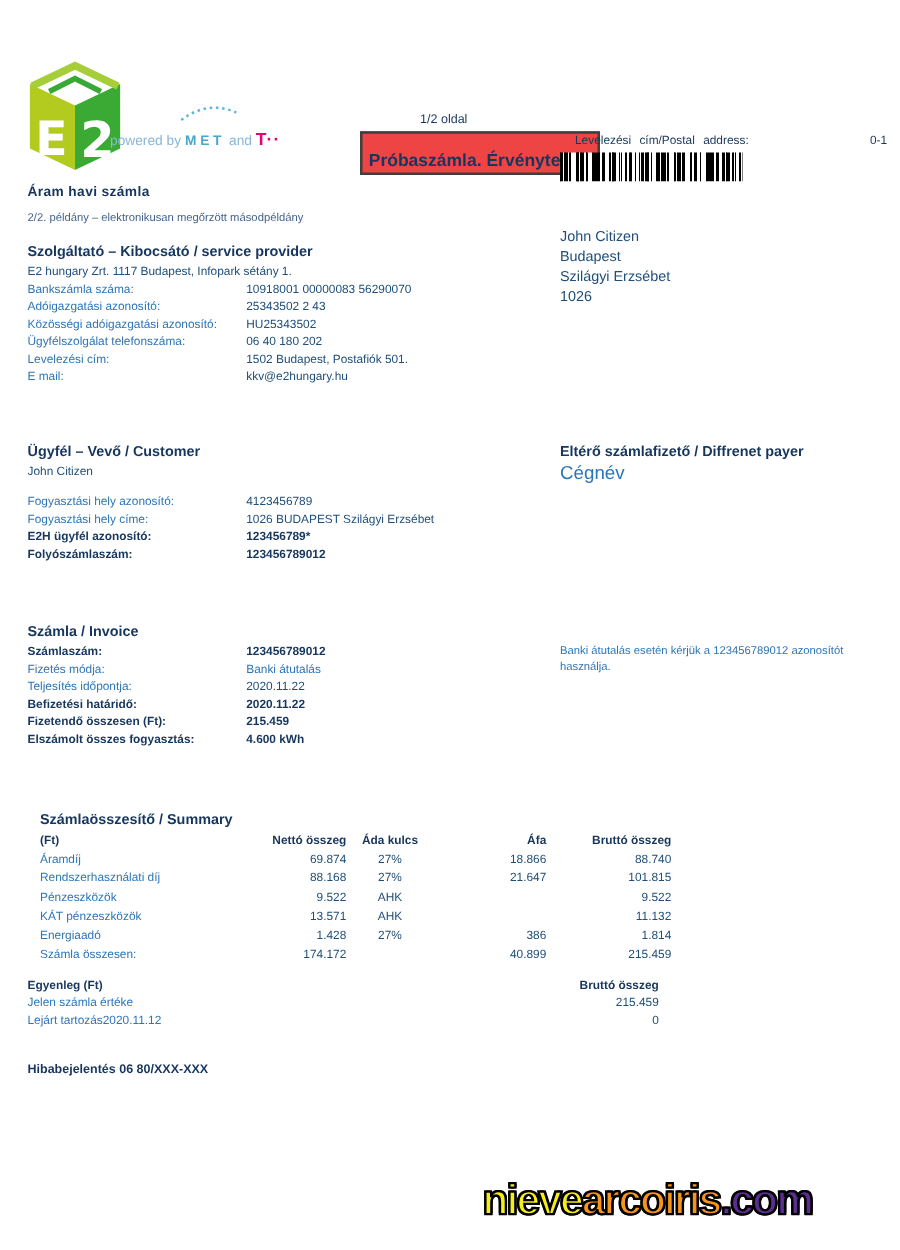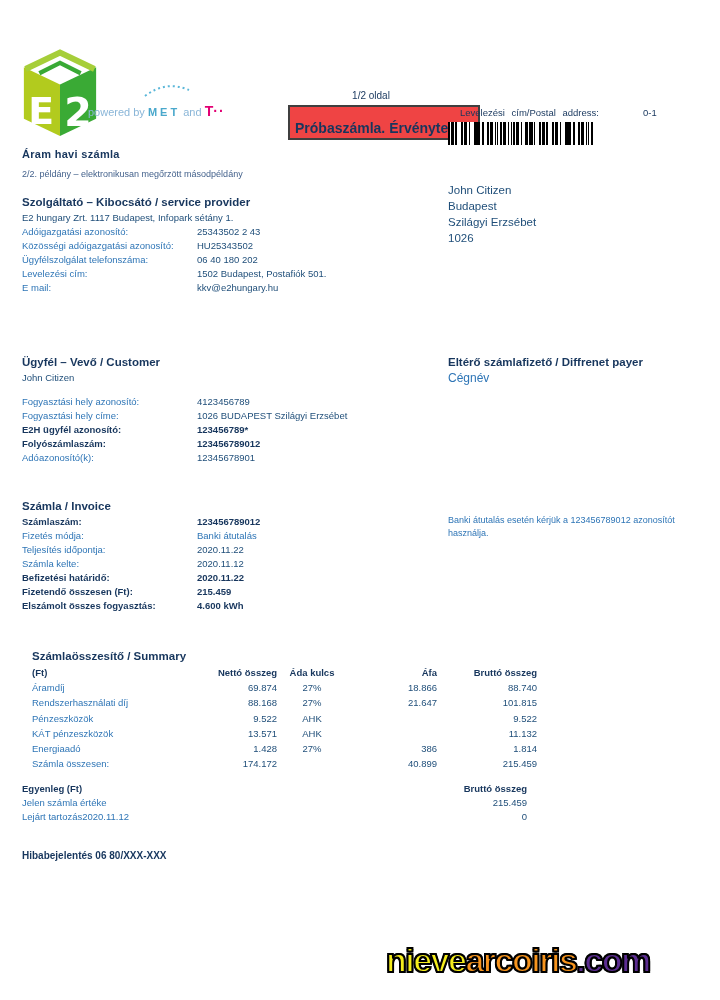--- a/index.html
+++ b/index.html
@@ -9,46 +9,46 @@
     -webkit-font-smoothing:antialiased;
   }
   .abs{position:absolute;}
   
   #e2-logo{left:17px;top:48px;}
   #powered-row{left:88px;top:103px;font-size:11px;color:#8ab6d8;white-space:nowrap;}
   #powered-row .met{color:#4aa8cc;font-weight:bold;letter-spacing:3px;font-size:11px;}
   #powered-row .tel-t{color:#e20074;font-weight:bold;font-size:14px;}
   #powered-row .tel-dots{color:#e20074;font-weight:bold;font-size:14px;letter-spacing:1px;}
   #met-arc{left:142px;top:84px;}
-  #page-indicator{left:300px;top:90px;width:142px;text-align:center;font-size:10px;color:#17365d;}
+  #page-indicator{left:284px;top:90px;width:142px;text-align:center;font-size:10px;color:#17365d;}
   #stamp-box{left:288px;top:105px;border:2px solid #3f3f3f;padding:13px 5px 2px 5px;
     font-size:14px;font-weight:bold;color:#17365d;background:#ef4444;white-space:nowrap;}
   #postal-label{left:460px;top:107px;font-size:9.5px;color:#17365d;word-spacing:4px;}
-  #page-code{left:643px;top:107px;font-size:9.5px;color:#17365d;}
+  #page-code{left:696px;top:107px;font-size:9.5px;color:#17365d;}
   #barcode{left:448px;top:122px;width:146px;height:23px;
     background:
       repeating-linear-gradient(90deg,#000 0 1px,rgba(0,0,0,0) 1px 7px),
       repeating-linear-gradient(90deg,#000 0 2px,#fff 2px 3px,#000 3px 6px,#fff 6px 8px,#000 8px 9px,#fff 9px 13px);}
   
   #doc-title{left:22px;top:148px;font-size:11px;font-weight:bold;color:#17365d;letter-spacing:0.3px;}
   #doc-subtitle{left:22px;top:169px;font-size:9px;color:#44628c;}
   
   #recipient{left:448px;top:182px;font-size:11.5px;color:#1f4e79;line-height:16px;}
   
   .sec-h{font-size:11.5px;font-weight:bold;color:#17365d;margin:0 0 3px 0;}
   .kv{display:flex;font-size:9.5px;line-height:14px;}
   .kv .lbl{width:175px;flex:none;color:#2e75b6;}
   .kv .val{color:#1f4e79;}
   .kv.em .lbl,.kv.em .val{color:#17365d;font-weight:bold;}
   .plain-line{font-size:9.5px;line-height:14px;color:#1f4e79;}
   #provider{left:22px;top:196px;width:410px;}
   #customer{left:22px;top:356px;width:410px;}
   #customer .name{margin-bottom:10px;}
   #diff-payer{left:448px;top:356px;width:260px;}
-  #diff-payer .ln{font-size:12px;line-height:15px;color:#2e75b6;}
+  #diff-payer .ln{font-size:15px;line-height:15px;color:#2e75b6;}
   #invoice{left:22px;top:500px;width:410px;}
   #bank-note{left:448px;top:514px;width:265px;font-size:9px;line-height:12.5px;color:#2e75b6;}
   #bank-note .acct{margin-top:3px;color:#1f4e79;}
   
   #summary{left:32px;top:650px;width:505px;}
   .trow{display:flex;font-size:9.5px;line-height:15.2px;}
   .trow .c-label{width:165px;flex:none;text-align:left;color:#2e75b6;}
   .trow .c-netto{width:80px;flex:none;text-align:right;color:#1f4e79;}
   .trow .c-kulcs{width:70px;flex:none;text-align:center;color:#1f4e79;}
   .trow .c-afa{width:90px;flex:none;text-align:right;color:#1f4e79;}
@@ -112,20 +112,24 @@
   <div>John Citizen</div>
   <div>Budapest</div>
   <div>Szilágyi Erzsébet</div>
   <div>1026</div>
 </div>
 
 <div class="abs" id="provider">
   <div class="sec-h">Szolgáltató  – Kibocsátó / service provider</div>
   <div class="plain-line">E2 hungary Zrt. 1117 Budapest, Infopark sétány 1.</div>
   <div class="kv">
+      <span class="lbl">Bankszámla száma:</span>
+      <span class="val">10918001 00000083 56290070</span>
+    </div>
+  <div class="kv">
       <span class="lbl">Adóigazgatási azonosító:</span>
       <span class="val">25343502 2 43</span>
     </div>
   <div class="kv">
       <span class="lbl">Közösségi adóigazgatási azonosító:</span>
       <span class="val">HU25343502</span>
     </div>
   <div class="kv">
       <span class="lbl">Ügyfélszolgálat telefonszáma:</span>
       <span class="val">06 40 180 202</span>
@@ -152,48 +156,40 @@
       <span class="val">1026 BUDAPEST  Szilágyi Erzsébet</span>
     </div>
   <div class="kv em">
       <span class="lbl">E2H  ügyfél  azonosító:</span>
       <span class="val">123456789*</span>
     </div>
   <div class="kv em">
       <span class="lbl">Folyószámlaszám:</span>
       <span class="val">123456789012</span>
     </div>
-  <div class="kv">
-      <span class="lbl">Adóazonosító(k):</span>
-      <span class="val">12345678901</span>
-    </div>
 </div>
 
 <div class="abs" id="diff-payer">
   <div class="sec-h">Eltérő számlafizető  / Diffrenet payer</div>
   <div class="ln">Cégnév</div>
 </div>
 
 <div class="abs" id="invoice">
   <div class="sec-h">Számla  / Invoice</div>
   <div class="kv em">
       <span class="lbl">Számlaszám:</span>
       <span class="val">123456789012</span>
     </div>
   <div class="kv">
       <span class="lbl">Fizetés módja:</span>
       <span class="val" style="color:#2e75b6;">Banki átutalás</span>
     </div>
   <div class="kv">
       <span class="lbl">Teljesítés időpontja:</span>
       <span class="val">2020.11.22</span>
-    </div>
-  <div class="kv">
-      <span class="lbl">Számla kelte:</span>
-      <span class="val">2020.11.12</span>
     </div>
   <div class="kv em">
       <span class="lbl">Befizetési határidő:</span>
       <span class="val">2020.11.22</span>
     </div>
   <div class="kv em">
       <span class="lbl">Fizetendő összesen (Ft):</span>
       <span class="val">215.459</span>
     </div>
   <div class="kv em">

